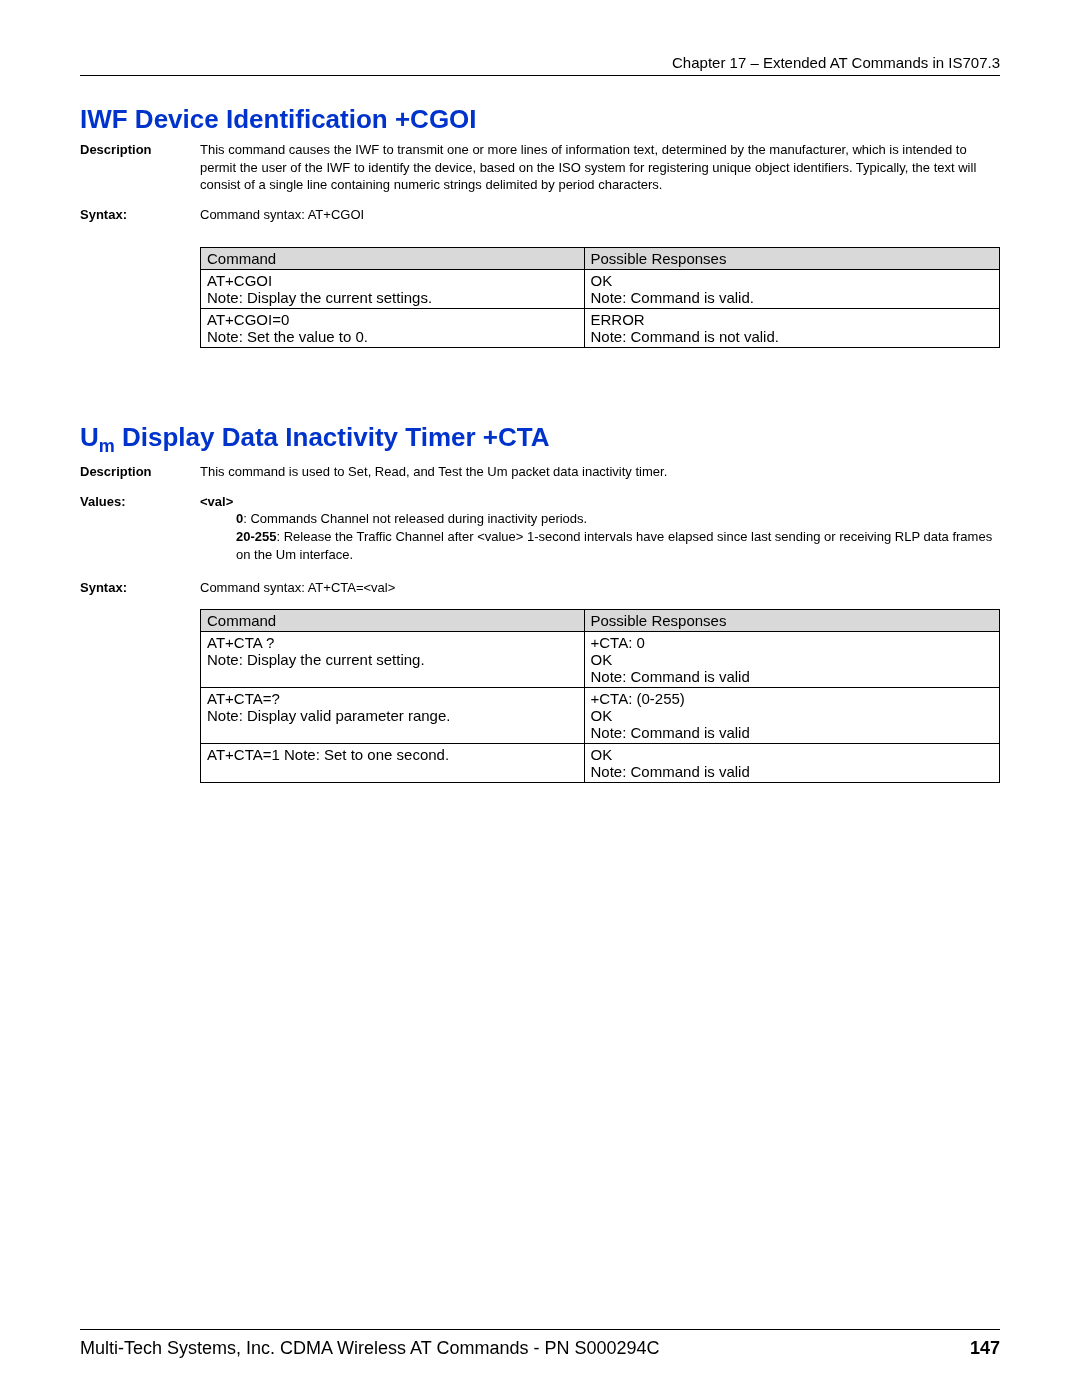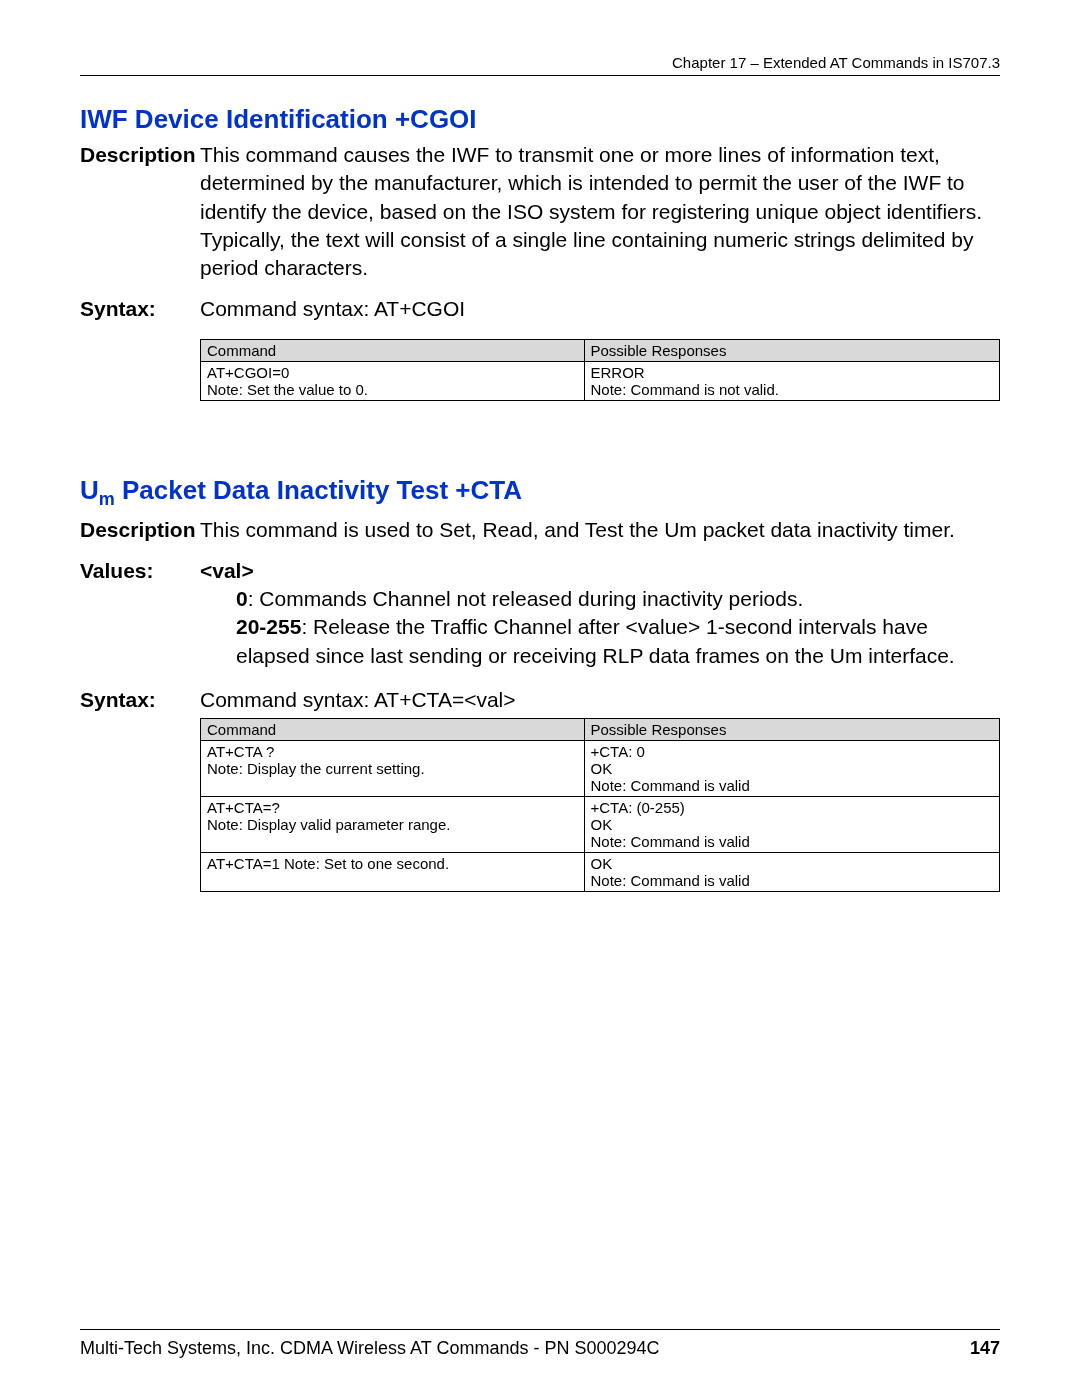--- a/index.html
+++ b/index.html
@@ -34,42 +34,42 @@
     font-size: 26px;
     font-weight: bold;
     margin: 0 0 6px 0;
   }
   h2.section-title sub {
     font-size: 18px;
     vertical-align: sub;
   }
   .row {
     display: flex;
-    font-size: 21px;
+    font-size: 13px;
     line-height: 1.35;
     margin-bottom: 2px;
   }
   .label-col {
     width: 120px;
     flex: 0 0 120px;
     font-weight: bold;
   }
   .value-col {
     flex: 1;
   }
   .value-col .bold {
     font-weight: bold;
   }
   .indent {
     padding-left: 36px;
   }
   table.cmd-table {
     border-collapse: collapse;
     width: 100%;
-    margin-top: 4px;
+    margin-top: 12px;
     font-size: 15px;
   }
   table.cmd-table th,
   table.cmd-table td {
     border: 1px solid #000;
     padding: 2px 6px;
     text-align: left;
     vertical-align: top;
     font-weight: normal;
   }
@@ -127,31 +127,35 @@
     <div style="height:10px;"></div>
 
     <div class="table-wrap">
       <table class="cmd-table">
         <tbody>
             <tr>
           <th class="col1">Command</th>
           <th class="col2">Possible Responses</th>
         </tr>
         <tr>
+          <td>AT+CGOI<br>Note: Display the current settings.</td>
+          <td>OK<br>Note: Command is valid.</td>
+        </tr>
+        <tr>
           <td>AT+CGOI=0<br>Note: Set the value to 0.</td>
           <td>ERROR<br>Note: Command is not valid.</td>
         </tr>
       </tbody>
         </table>
     </div>
 
     <div class="spacer-lg"></div>
 
     <h2 class="section-title">
-      <span>U</span><sub>m</sub><span> Packet Data Inactivity Test  +CTA</span>
+      <span>U</span><sub>m</sub><span> Display Data Inactivity Timer  +CTA</span>
     </h2>
 
     <div class="row">
       <div class="label-col">Description</div>
       <div class="value-col">This command is used to Set, Read, and Test the Um packet data inactivity timer.</div>
     </div>
 
     <div style="height:10px;"></div>
 
     <div class="row">

